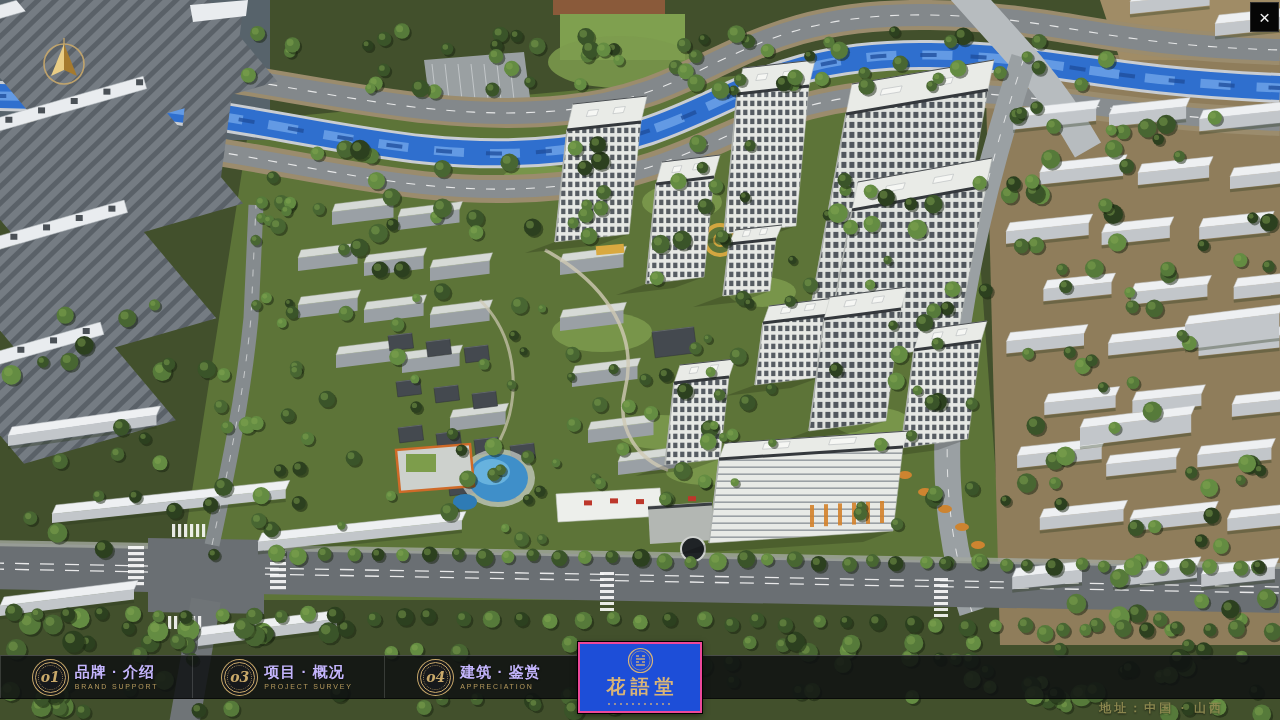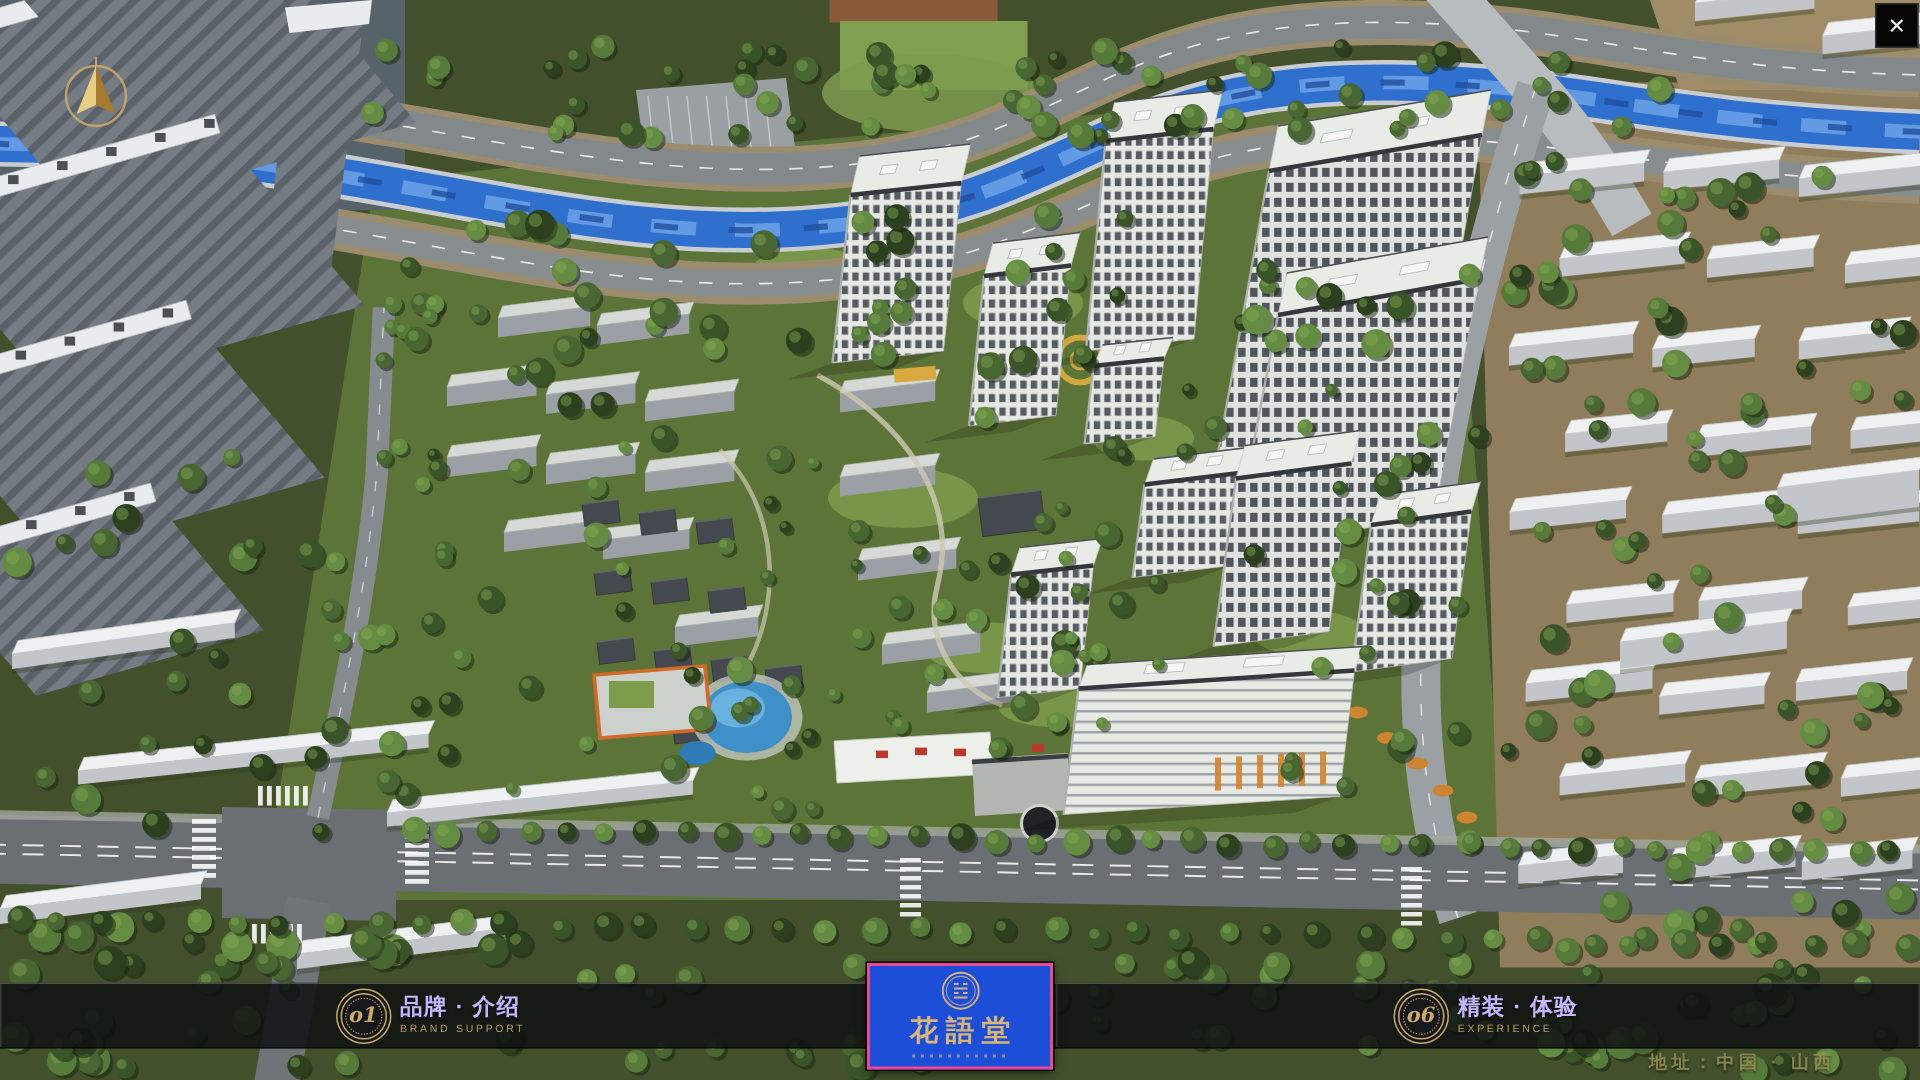--- a/index.html
+++ b/index.html
@@ -2112,32 +2112,41 @@
     <div class="nav-group nav-group-left" id="navLeft">
         <div class="nav-item">
       <span class="badge">
         <span class="badge-num">o1</span>
       </span>
       <span class="nav-text">
         <span class="nav-title">品牌 · 介绍</span>
         <span class="nav-sub">BRAND SUPPORT</span>
       </span>
     </div>
+        <div class="nav-item">
+      <span class="badge">
+        <span class="badge-num">o3</span>
+      </span>
+      <span class="nav-text">
+        <span class="nav-title">项目 · 概况</span>
+        <span class="nav-sub">PROJECT SURVEY</span>
+      </span>
+    </div>
+        <div class="nav-item">
+      <span class="badge">
+        <span class="badge-num">o4</span>
+      </span>
+      <span class="nav-text">
+        <span class="nav-title">建筑 · 鉴赏</span>
+        <span class="nav-sub">APPRECIATION</span>
+      </span>
+    </div>
       </div>
     <div class="nav-gap"></div>
     <div class="nav-group nav-group-right" id="navRight">
-        <div class="nav-item">
-      <span class="badge">
-        <span class="badge-num">o6</span>
-      </span>
-      <span class="nav-text">
-        <span class="nav-title">精装 · 体验</span>
-        <span class="nav-sub">EXPERIENCE</span>
-      </span>
-    </div>
       </div>
   </div>
 
   <div class="logo-panel">
     <svg width="27" height="27" viewBox="0 0 27 27">
       <circle cx="13.5" cy="13.5" r="12" fill="none" stroke="#d9b477" stroke-width="1.2"></circle>
       <circle cx="13.5" cy="13.5" r="9.6" fill="none" stroke="#d9b477" stroke-width=".7" opacity=".8"></circle>
       <g stroke="#d9b477" stroke-width="1.4" opacity=".95">
         <line x1="9" y1="9" x2="12" y2="9"></line>
           <line x1="15" y1="9" x2="18" y2="9"></line>

